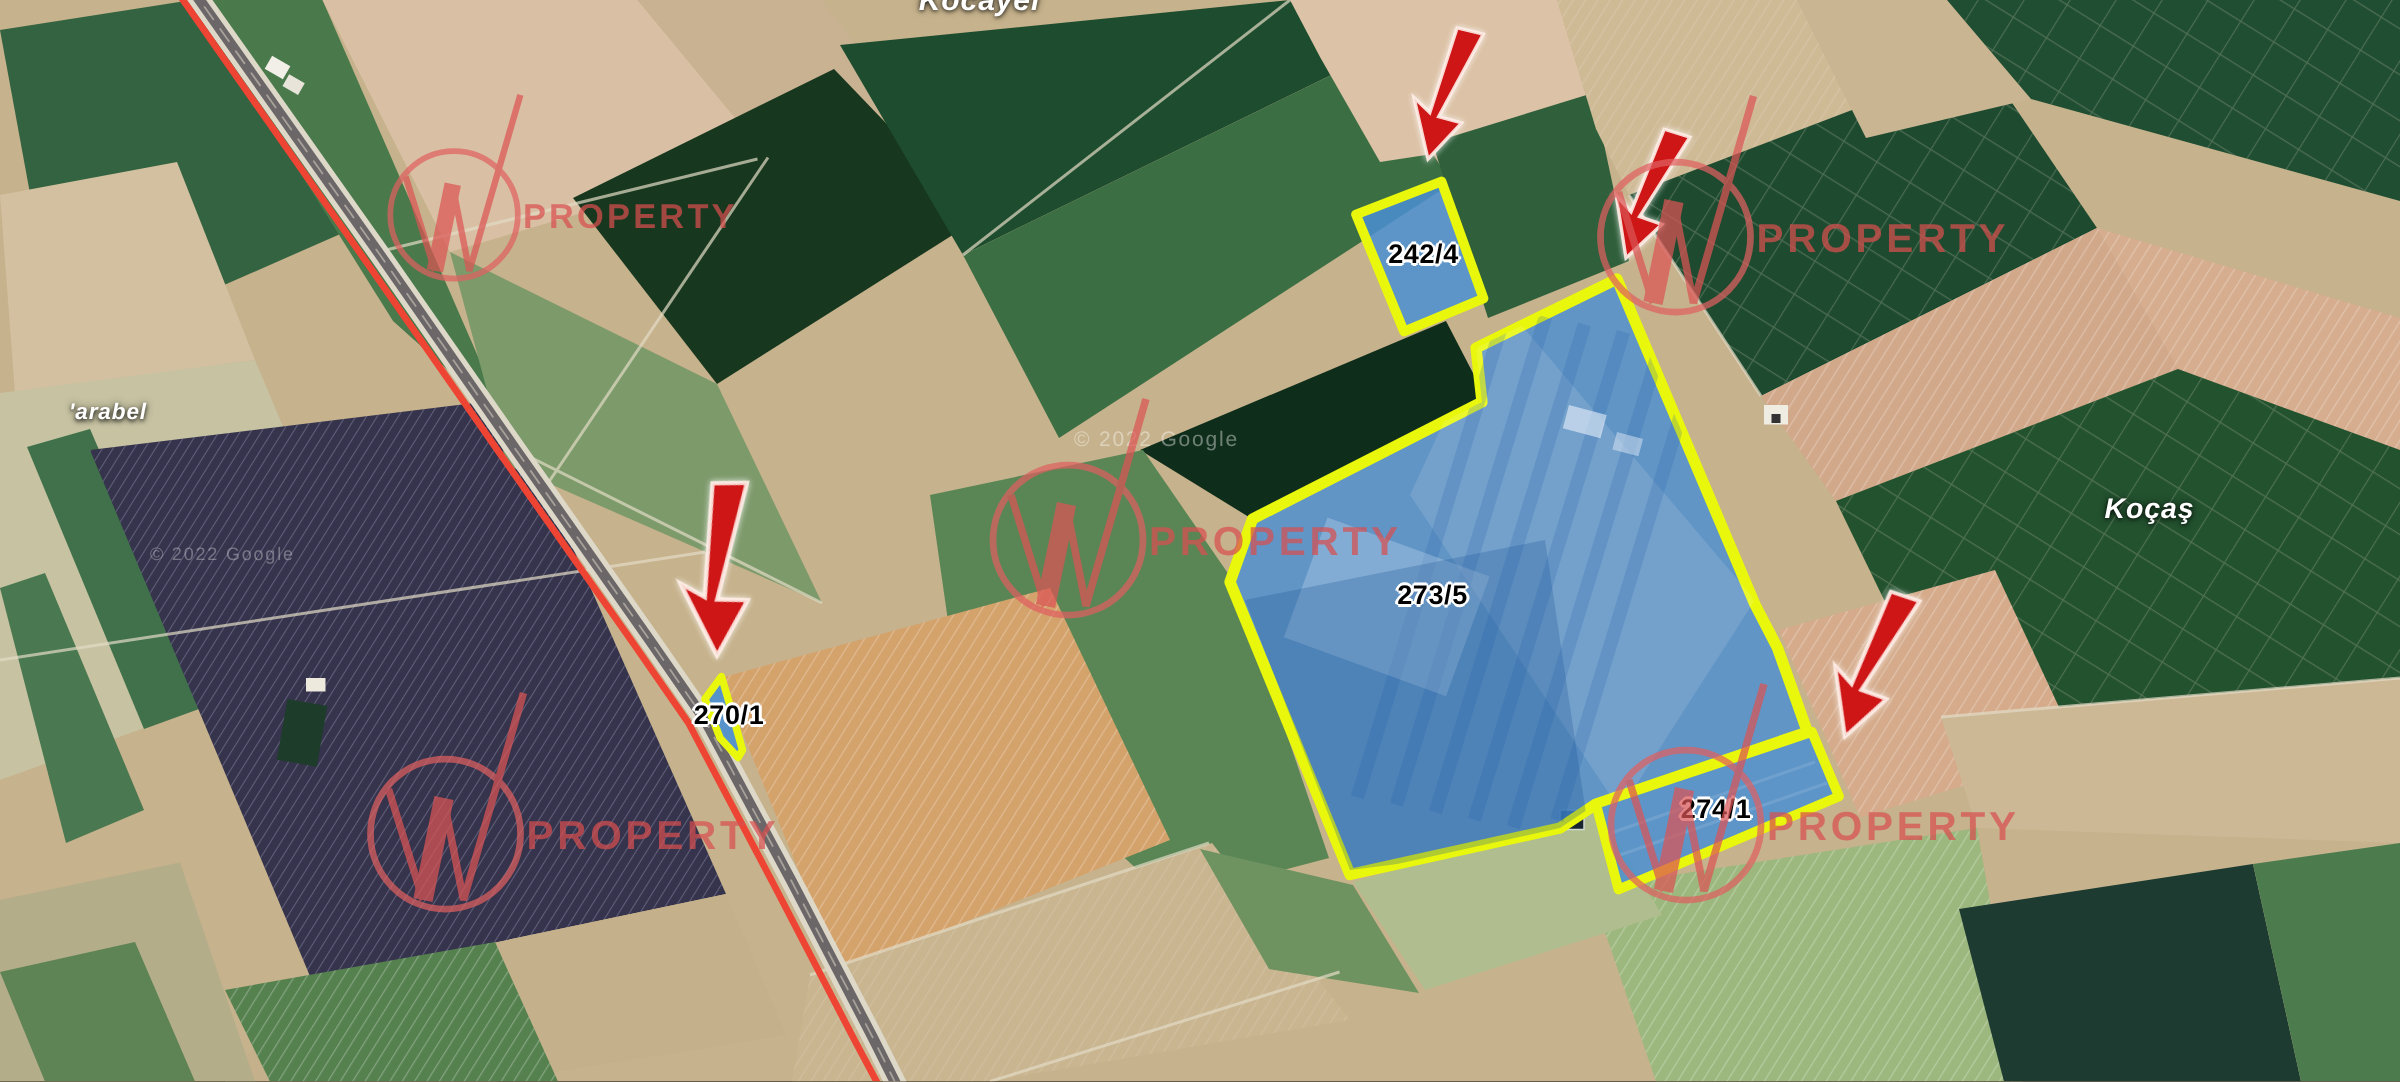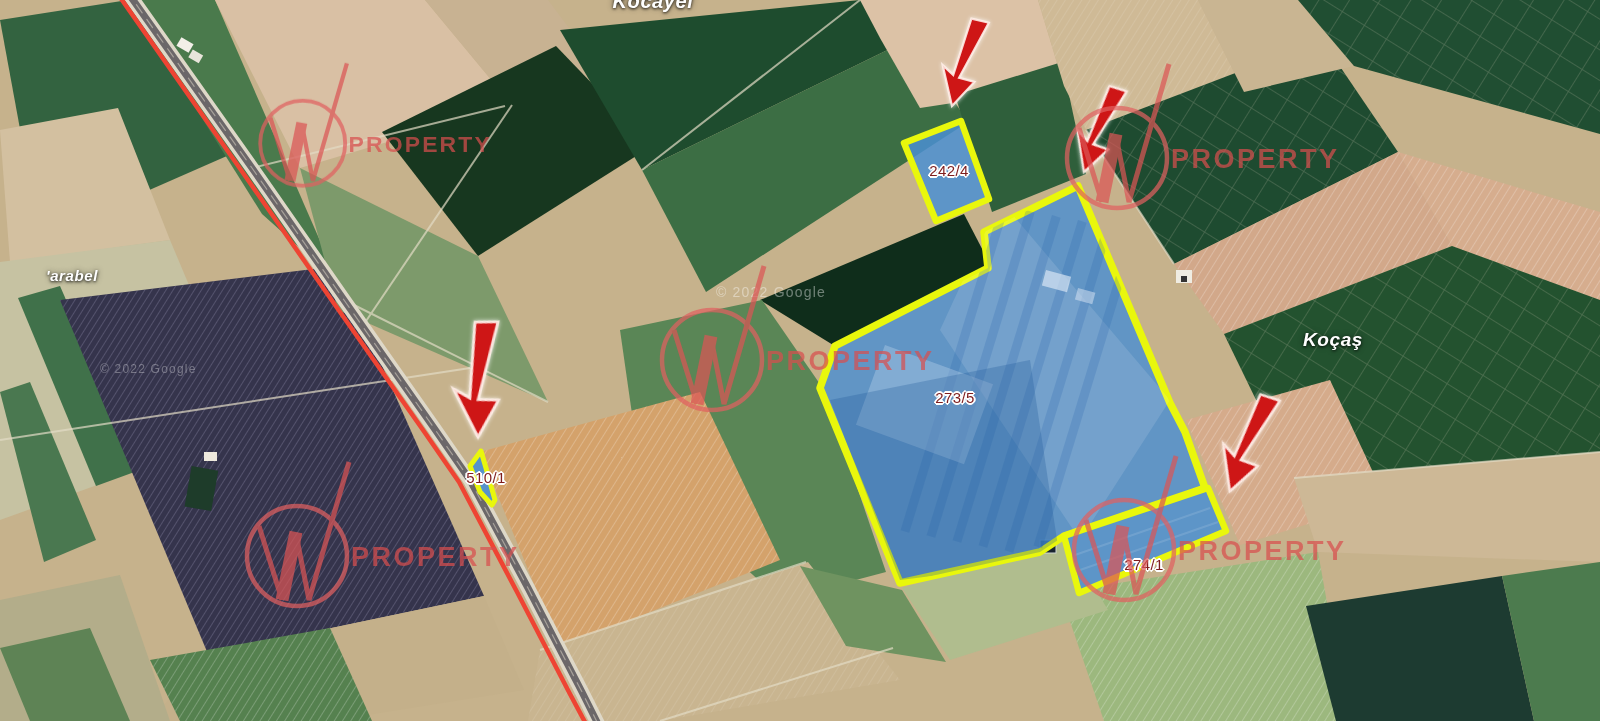--- a/index.html
+++ b/index.html
@@ -1,21 +1,21 @@
 <!DOCTYPE html>
 <html><head>
 <meta charset="utf-8">
 <style>
   html,body{margin:0;padding:0;background:#1a1a1a}
   #stage{position:relative;width:1600px;height:721px;overflow:hidden;background:#c6b28c;
          font-family:"Liberation Sans",sans-serif}
   svg.layer{position:absolute;left:0;top:0;pointer-events:none}
 
   
-  .plabel{position:absolute;transform:translate(-50%,-50%);font-weight:normal;font-size:15px;color:#7f1d1d;
+  .plabel{position:absolute;transform:translate(-50%,-50%);font-weight:bold;font-size:18px;color:#000000;
     letter-spacing:.4px;white-space:nowrap;
     text-shadow:-2px 0 0 #fff,2px 0 0 #fff,0 -2px 0 #fff,0 2px 0 #fff,
                 -1px -1px 0 #fff,1px 1px 0 #fff,-1px 1px 0 #fff,1px -1px 0 #fff}
 
   
   .place{position:absolute;transform:translate(-50%,-50%);font-style:italic;font-weight:600;font-size:19px;
     color:#ffffff;letter-spacing:.6px;white-space:nowrap;
     text-shadow:0 1px 3px rgba(0,0,0,.85),0 0 6px rgba(0,0,0,.45)}
 
   
@@ -181,26 +181,26 @@
     <g fill="#ce1212" stroke="rgba(255,238,232,0.9)" stroke-width="2.4" filter="url(#aglow)">
       <use href="#arrowShape" transform="translate(952,106) rotate(25) scale(0.92)"></use>
       <use href="#arrowShape" transform="translate(1084,172) rotate(29) scale(0.92)"></use>
       <use href="#arrowShape" transform="translate(478,437) rotate(11) scale(1.18)"></use>
       <use href="#arrowShape" transform="translate(1230,491) rotate(30) scale(1.04)"></use>
     </g>
   </svg>
 
   <div class="plabel" style="left:949px;top:170px">242/4</div>
   <div class="plabel" style="left:955px;top:397px">273/5</div>
-  <div class="plabel" style="left:486px;top:477px">510/1</div>
-  <div class="plabel" style="left:1144px;top:564px">274/1</div>
+  <div class="plabel" style="left:486px;top:477px">270/1</div>
+  <div class="plabel" style="left:1144px;top:540px">274/1</div>
 
   <div class="place" style="left:653px;top:1px;font-size:20px">Kocayel</div>
   <div class="place" style="left:72px;top:275px;font-size:15px">'arabel</div>
-  <div class="place" style="left:1333px;top:340px">Koçaş</div>
+  <div class="place" style="left:1433px;top:340px">Koçaş</div>
 
   <div class="wm" style="left:250px;top:65px;transform:scale(0.85)">
     <svg width="130" height="150" viewBox="0 0 130 150">
       <title>W</title>
       <circle cx="62" cy="92" r="50"></circle>
       <path class="thin" d="M24 62 L47 136 M61 70 L74 136 L114 -2"></path>
       <path class="thick" d="M47 136 L61 68"></path>
     </svg>
     <span class="wm-text">PROPERTY</span>
   </div>

